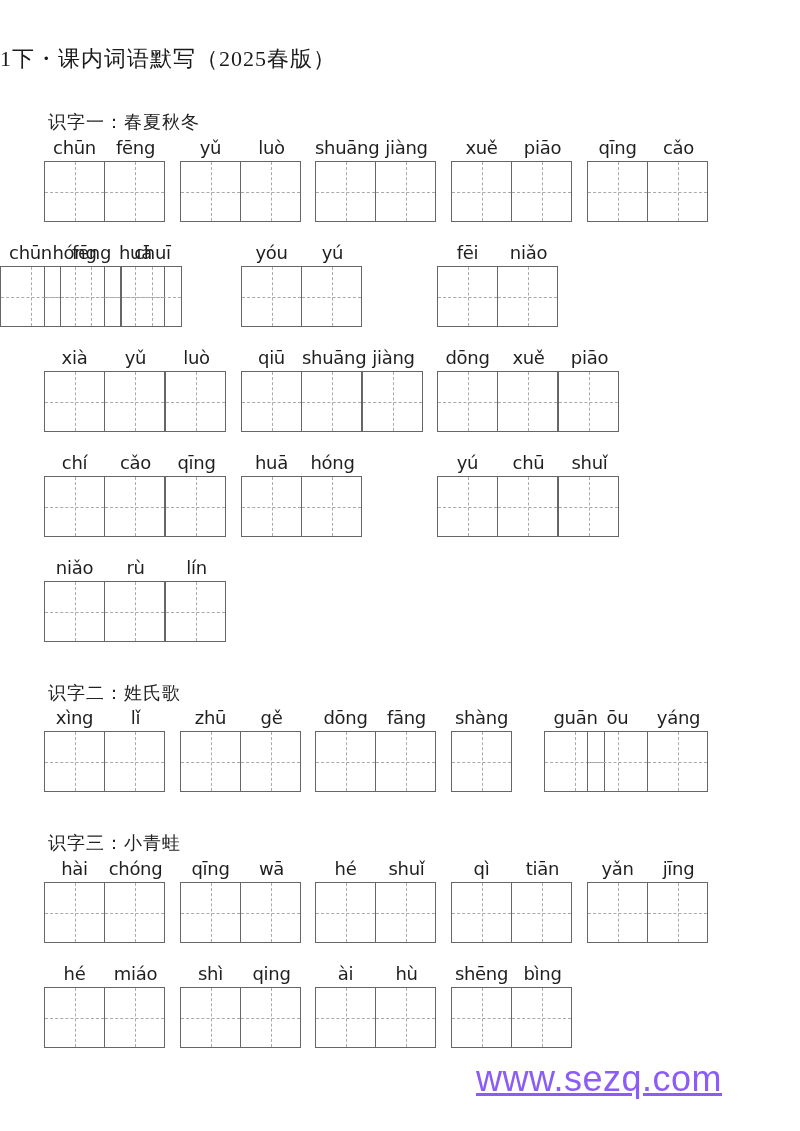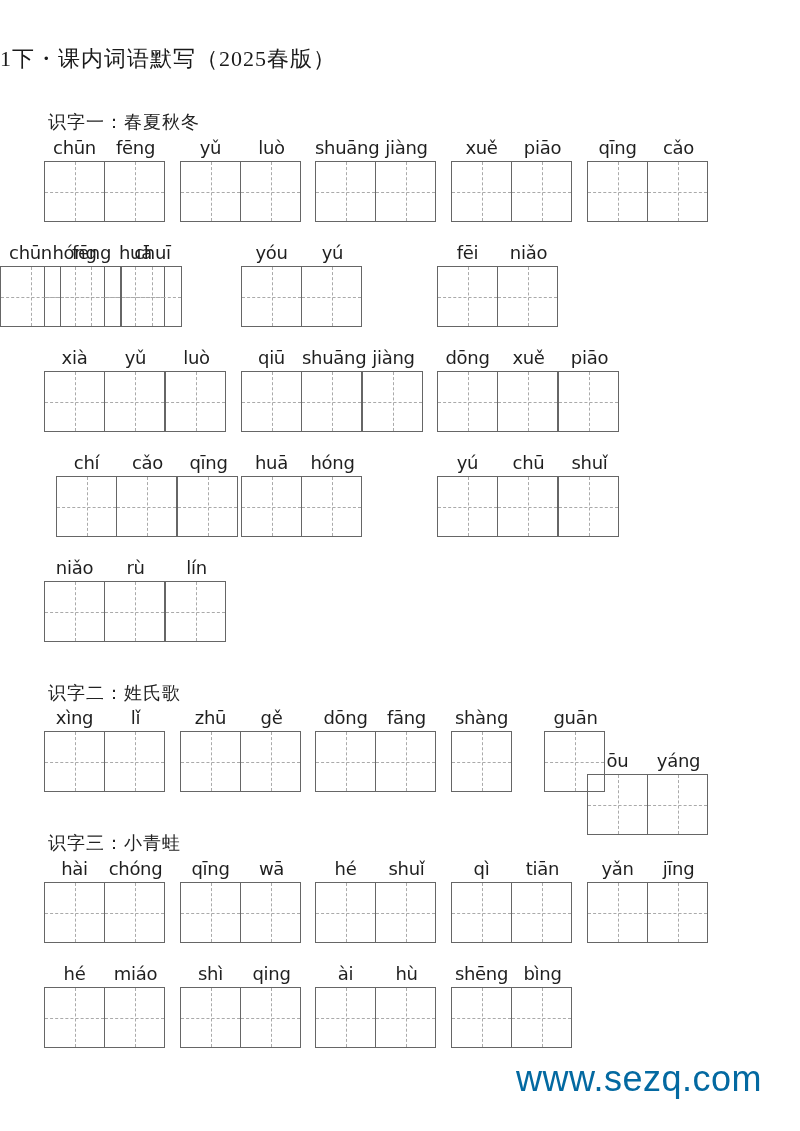--- a/index.html
+++ b/index.html
@@ -10,22 +10,22 @@
   .heading { position:absolute; left:48px; font-family:"DejaVu Serif", serif; font-size:18px; color:#222; letter-spacing:1px;margin-top:10px; }
   .group { position:absolute; display:flex; }
   .cell { position:relative; width:61px; }
   .py { height:26px; line-height:26px; text-align:center; font-family:"DejaVu Sans", sans-serif;
         font-size:18px; color:#1f1f1f; white-space:nowrap; letter-spacing:-0.3px; }
   .box { position:relative; width:61px; height:61px; box-sizing:border-box;
          border:1.3px solid #666; margin-left:-1px; }
   .cell:first-child .box { margin-left:0; }
   .box::before { content:""; position:absolute; left:50%; top:0; bottom:0; border-left:1px dashed #aaa; }
   .box::after  { content:""; position:absolute; top:50%; left:0; right:0; border-top:1px dashed #aaa; }
-  .watermark { position:absolute; left:516px; top:1058px; font-family:"Liberation Sans", sans-serif;
-               font-size:36px; color:#0369a1; letter-spacing:0.5px; }
+  .watermark { position:absolute; left:476px; top:1058px; font-family:"Liberation Sans", sans-serif;
+               font-size:36px; color:#8b5cf6; letter-spacing:0.5px;text-decoration:underline; }
 </style>
 </head>
 <body>
 
 <div class="title">1下・课内词语默写（2025春版）</div>
 <div id="sheet">
     <div class="heading" style="top: 100px;">识字一：春夏秋冬</div>
     <div class="group" style="top: 135px; left: 44px;">
       <div class="cell">
         <div class="py">chūn</div>
@@ -155,21 +155,21 @@
       </div>
       <div class="cell">
         <div class="py">xuě</div>
         <div class="box"></div>
       </div>
       <div class="cell">
         <div class="py">piāo</div>
         <div class="box"></div>
       </div>
     </div>
-    <div class="group" style="top: 450px; left: 56px;">
+    <div class="group" style="top: 450px; left: 44px;">
       <div class="cell">
         <div class="py">chí</div>
         <div class="box"></div>
       </div>
       <div class="cell">
         <div class="py">cǎo</div>
         <div class="box"></div>
       </div>
       <div class="cell">
         <div class="py">qīng</div>
@@ -248,21 +248,21 @@
     <div class="group" style="top: 705px; left: 451px; gap: 33px;">
       <div class="cell">
         <div class="py">shàng</div>
         <div class="box"></div>
       </div>
       <div class="cell">
         <div class="py">guān</div>
         <div class="box"></div>
       </div>
     </div>
-    <div class="group" style="top: 705px; left: 587px; margin-top: 43px;">
+    <div class="group" style="top: 705px; left: 587px;">
       <div class="cell">
         <div class="py">ōu</div>
         <div class="box"></div>
       </div>
       <div class="cell">
         <div class="py">yáng</div>
         <div class="box"></div>
       </div>
     </div>
     <div class="heading" style="top: 821px;">识字三：小青蛙</div>

